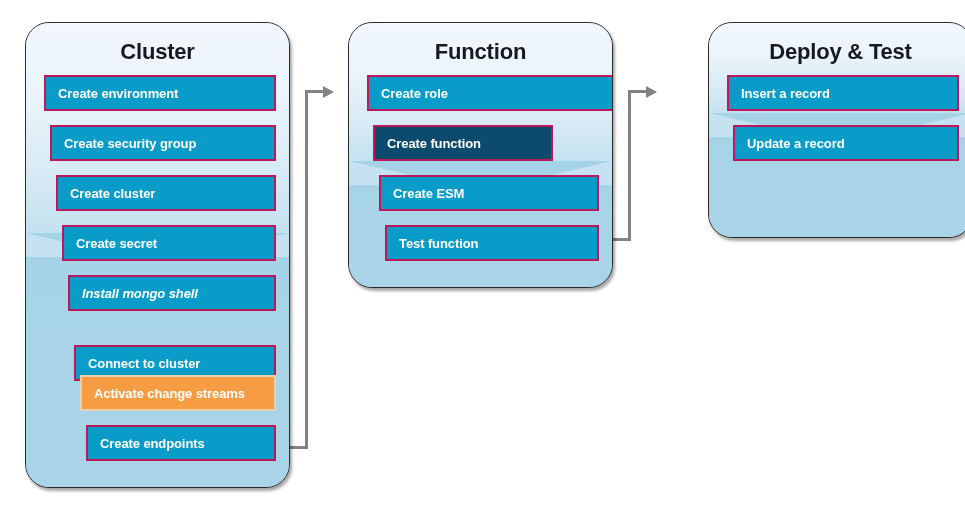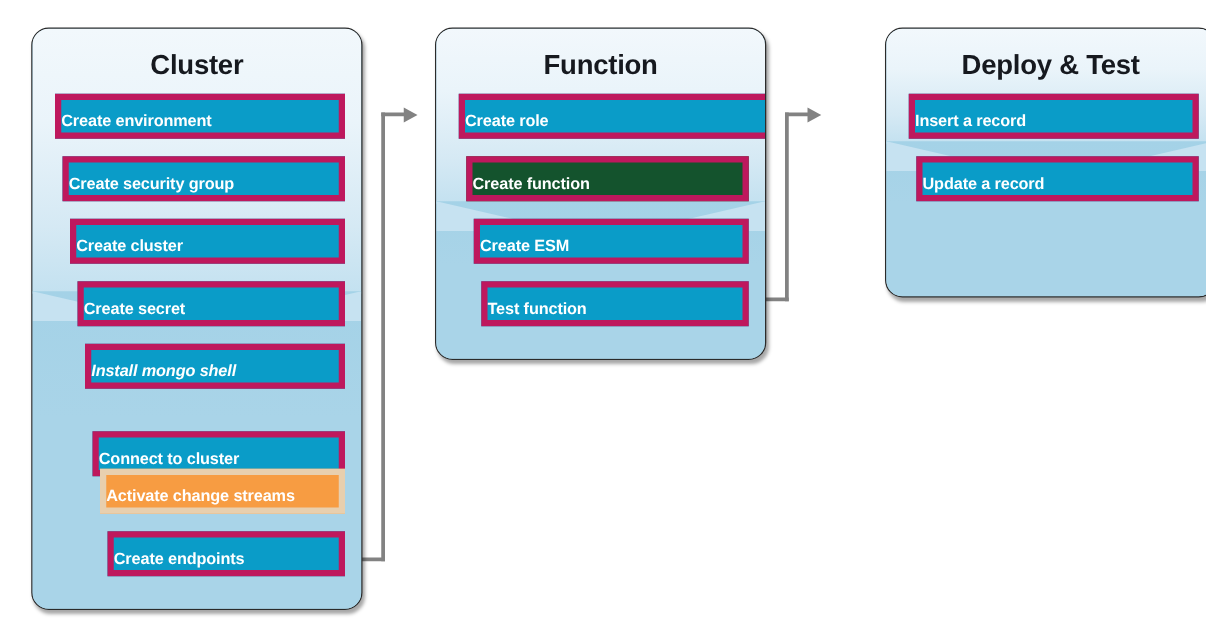--- a/index.html
+++ b/index.html
@@ -17,21 +17,21 @@
     position: relative;
     width: 965px;
     height: 505px;
     background: #ffffff;
     overflow: hidden;
   }
 
   
   .panel {
     position: absolute;
-    border-radius: 14px;
+    border-radius: 24px;
     box-sizing: border-box;
     overflow: hidden;
     box-shadow: 2px 3px 3px rgba(0,0,0,0.35);
     border: 1px solid #2b2b2b;
     background: #a9d4e8;
   }
   
   .panel-top {
     position: absolute;
     left: 0;
@@ -66,24 +66,25 @@
     letter-spacing: -0.2px;
   }
 
   
   .step {
     position: absolute;
     box-sizing: border-box;
     height: 36px;
     line-height: 34px;
     background: #0a9cc8;
-    border: 5px solid #be185d;
+    border: 2px solid #be185d;
     color: #ffffff;
     font-size: 13px;
     font-weight: bold;
+    padding-left: 12px;
     white-space: nowrap;
     overflow: hidden;
     text-overflow: ellipsis;
     letter-spacing: -0.1px;
   }
   .step.highlight {
     background: #f79c42;
     border-color: #e8cfae;
   }
 
@@ -138,21 +139,21 @@
   </div>
 
   <div class="panel" id="panel-function" style="left:348px; top:22px; width:265px; height:266px;">
     <div class="panel-top" style="height:140px;"></div>
     <div class="panel-bottom" style="height:126px;"></div>
     <div class="wedge left" style="top:138px; width:104px;"></div>
     <div class="wedge right" style="top:138px; width:104px;"></div>
     <div class="panel-title" style="top: 16px; color: rgb(22, 25, 31);">Function</div>
 
     <div class="step" style="left: 18px; top: 52px; width: 268px; background: rgb(10, 156, 200); color: rgb(255, 255, 255);">Create role</div>
-    <div class="step" style="left: 24px; top: 102px; width: 226px; background: #14532d; color: rgb(255, 255, 255);">Create function</div>
+    <div class="step" style="left: 24px; top: 102px; width: 180px; background: #0c4a6e; color: rgb(255, 255, 255);">Create function</div>
     <div class="step" style="left: 36px; top: 202px; width: 214px; background: rgb(10, 156, 200); color: rgb(255, 255, 255);">Test function</div>
     <div class="step" style="left: 30px; top: 152px; width: 220px; background: rgb(10, 156, 200); color: rgb(255, 255, 255);">Create ESM</div>
   </div>
 
   <div class="panel" id="panel-deploy-test" style="left:676px; top:22px; width:265px; height:216px;margin-left:32px;">
     <div class="panel-top" style="height:92px;"></div>
     <div class="panel-bottom" style="height:124px;"></div>
     <div class="wedge left" style="top:90px; width:104px;"></div>
     <div class="wedge right" style="top:90px; width:104px;"></div>
     <div class="panel-title" style="top: 16px; color: rgb(22, 25, 31);">Deploy &amp; Test</div>

